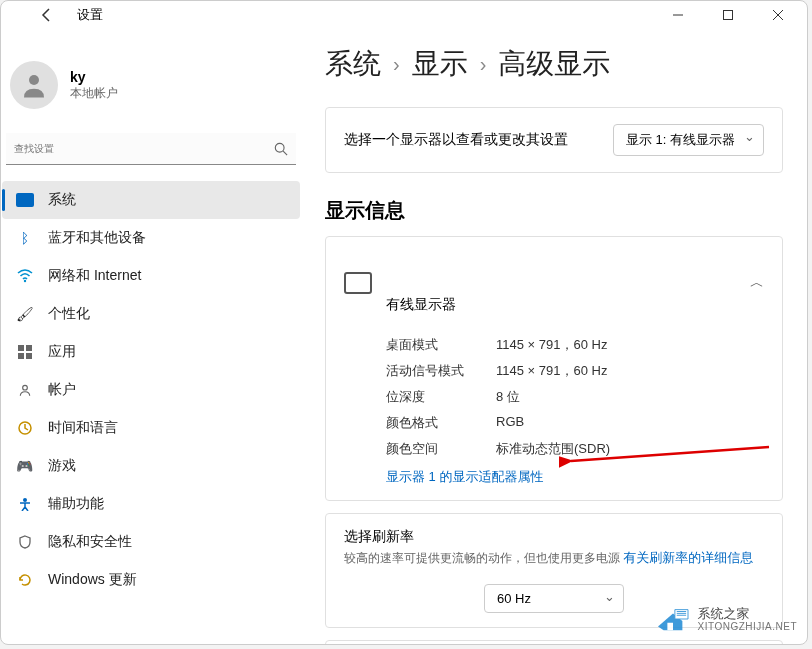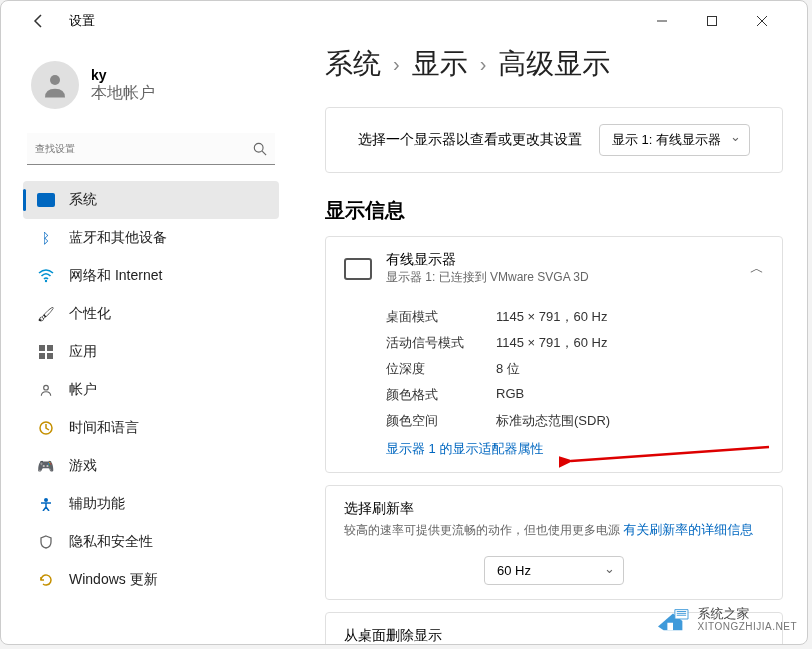--- a/index.html
+++ b/index.html
@@ -1,48 +1,48 @@
 <!DOCTYPE html>
 <html><head>
 <meta charset="utf-8">
 <style>
 * { box-sizing: border-box; margin: 0; padding: 0; font-family: "Segoe UI", "Microsoft YaHei", sans-serif; }
 body { background: #f3f3f3; width: 812px; height: 649px; overflow: hidden; position: relative; }
 .window { background: #fff; width: 808px; height: 645px; border: 1px solid #ccc; border-radius: 8px; position: relative; overflow: hidden; }
-.titlebar { height: 40px; display: flex; align-items: center; padding: 0 24px; }
+.titlebar { height: 40px; display: flex; align-items: flex-start; padding: 0 8px; margin-left: 24px; }
 .titlebar-left { display: flex; align-items: center; gap: 16px; }
 .back-btn { width: 28px; height: 28px; display: flex; align-items: center; justify-content: center; cursor: pointer; }
 .title-text { font-size: 13px; }
 .titlebar-right { margin-left: auto; display: flex; gap: 8px; }
 .win-btn { width: 42px; height: 28px; display: flex; align-items: center; justify-content: center; cursor: pointer; }
 .main { display: flex; height: calc(100% - 40px); }
-.sidebar { width: 300px; padding: 8px 22px; overflow-y: auto; }
+.sidebar { width: 300px; padding: 8px 1px; overflow-y: auto; }
 .user-block { display: flex; align-items: center; gap: 12px; padding: 12px 8px 20px; }
 .avatar { width: 48px; height: 48px; border-radius: 50%; background: #e0e0e0; display: flex; align-items: center; justify-content: center; }
 .user-name { font-size: 14px; font-weight: 600; }
-.user-sub { font-size: 16px; color: #666; }
+.user-sub { font-size: 12px; color: #666; }
 .search-box { display: flex; align-items: center; border-bottom: 1px solid #888; padding: 6px 8px; margin: 4px 4px 16px; background: #fbfbfb; }
 .search-input { border: none; outline: none; flex: 1; font-size: 10px; background: transparent; padding: 4px 0; }
 .nav-item { display: flex; align-items: center; gap: 14px; padding: 10px 14px; border-radius: 4px; cursor: pointer; font-size: 14px; color: #222; }
 .nav-item.active { background: #e8e8e8; position: relative; }
 .nav-item.active::before { content: ""; position: absolute; left: 0; top: 8px; bottom: 8px; width: 3px; background: #0067c0; border-radius: 2px; }
 .nav-icon { width: 18px; height: 18px; display: flex; align-items: center; justify-content: center; font-size: 14px; }
 .content { flex: 1; padding: 4px 24px 0 24px; overflow-y: auto; }
 .breadcrumb { display: flex; align-items: center; gap: 12px; font-size: 28px; font-weight: 400; color: #222; margin-bottom: 24px; }
 .bc-sep { color: #888; font-size: 20px; }
 .bc-link { cursor: pointer; }
-.selector-card { border: 1px solid #e0e0e0; border-radius: 4px; padding: 16px 32px; display: flex; align-items: center; justify-content: space-between; margin-bottom: 24px; }
+.selector-card { border: 1px solid #e0e0e0; border-radius: 4px; padding: 16px 18px; display: flex; align-items: center; justify-content: space-between; margin-bottom: 24px; }
 .selector-text { font-size: 14px; }
 .dropdown { border: 1px solid #ccc; border-radius: 4px; padding: 6px 28px 6px 12px; font-size: 13px; background: #fff; position: relative; cursor: pointer; min-width: 140px; }
 .dropdown::after { content: "⌄"; position: absolute; right: 8px; top: 4px; color: #666; }
 .section-title { font-size: 20px; font-weight: 600; margin-bottom: 12px; }
 .info-card { border: 1px solid #e0e0e0; border-radius: 4px; margin-bottom: 12px; }
 .info-header { display: flex; align-items: center; padding: 14px 18px; gap: 14px; cursor: pointer; }
 .monitor-icon { width: 28px; height: 22px; border: 2px solid #555; border-radius: 3px; }
-.info-header-text { flex: 1; }
+.info-header-text { flex: 1; margin-top: 45px; }
 .info-title { font-size: 14px; }
 .info-sub { font-size: 12px; color: #666; }
 .chevron { color: #666; font-size: 14px; }
 .info-body { padding: 4px 18px 14px 60px; }
 .info-row { display: flex; padding: 4px 0; font-size: 13px; }
 .info-label { width: 110px; color: #333; }
 .info-value { color: #333; }
 .link-text { color: #0067c0; font-size: 13px; cursor: pointer; padding-top: 6px; display: inline-block; }
 .refresh-card { border: 1px solid #e0e0e0; border-radius: 4px; padding: 14px 18px; display: flex; gap: 16px; margin-bottom: 12px; flex-direction: column; }
 .refresh-text { flex: 1; }
@@ -210,21 +210,20 @@
         </div>
       </div>
 
       <div class="section-title">显示信息</div>
 
       <div class="info-card">
         <div class="info-header">
           <div class="monitor-icon"></div>
           <div class="info-header-text">
             <div class="info-title">有线显示器</div>
-            <div class="info-sub">显示器 1: 已连接到 VMware SVGA 3D</div>
           </div>
           <span class="chevron">︿</span>
         </div>
         <div class="info-body">
           <div class="info-row">
             <span class="info-label">桌面模式</span>
             <span class="info-value">1145 × 791，60 Hz</span>
           </div>
           <div class="info-row">
             <span class="info-label">活动信号模式</span>

